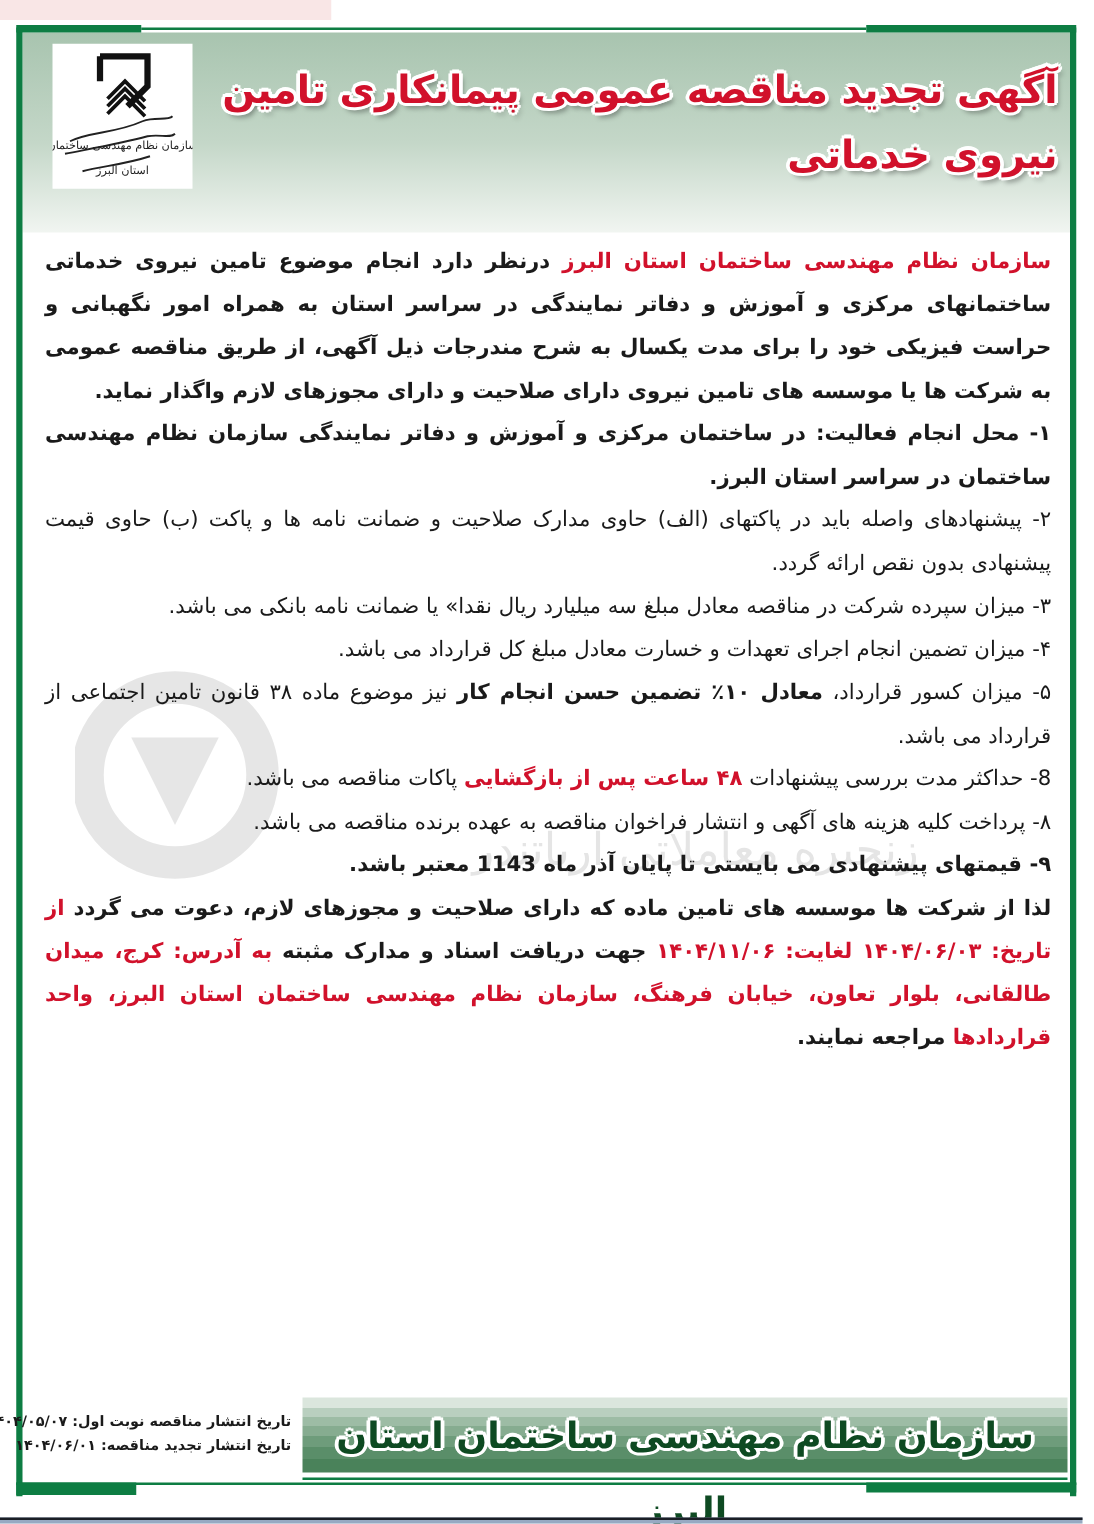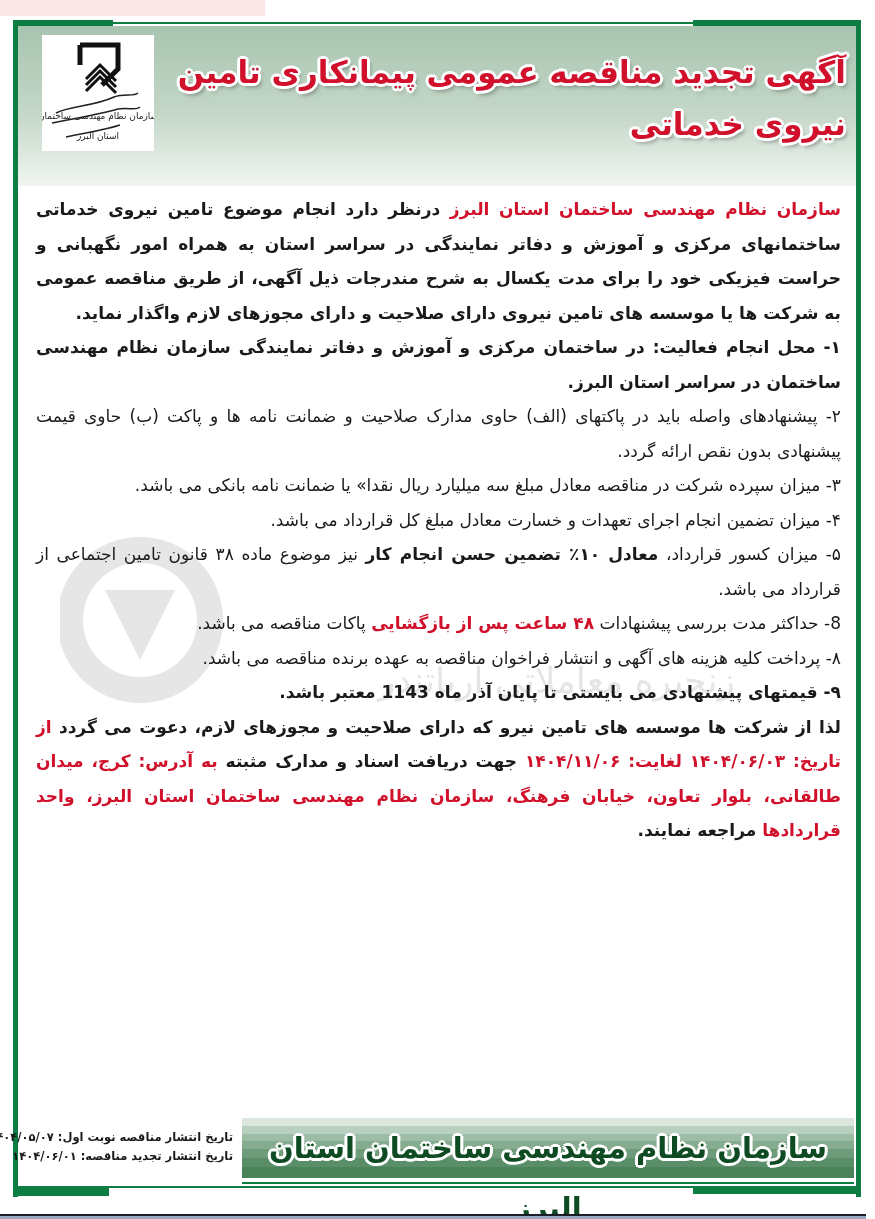--- a/index.html
+++ b/index.html
@@ -142,21 +142,21 @@
   <div class="body">
     <p class="b"><span class="red">سازمان نظام مهندسی ساختمان استان البرز</span><span> درنظر دارد انجام موضوع تامین نیروی خدماتی ساختمانهای مرکزی و آموزش و دفاتر نمایندگی در سراسر استان به همراه امور نگهبانی و حراست فیزیکی خود را برای مدت یکسال به شرح مندرجات ذیل آگهی، از طریق مناقصه عمومی به شرکت ها یا موسسه های تامین نیروی دارای صلاحیت و دارای مجوزهای لازم واگذار نماید.</span></p>
     <p class="b">۱- محل انجام فعالیت: در ساختمان مرکزی و آموزش و دفاتر نمایندگی سازمان نظام مهندسی ساختمان در سراسر استان البرز.</p>
     <p>۲- پیشنهادهای واصله باید در پاکتهای (الف) حاوی مدارک صلاحیت و ضمانت نامه ها و پاکت (ب) حاوی قیمت پیشنهادی بدون نقص ارائه گردد.</p>
     <p class="tight">۳- میزان سپرده شرکت در مناقصه معادل مبلغ سه میلیارد ریال نقدا» یا ضمانت نامه بانکی می باشد.</p>
     <p>۴- میزان تضمین انجام اجرای تعهدات و خسارت معادل مبلغ کل قرارداد می باشد.</p>
     <p><span>۵- میزان کسور قرارداد، </span><span class="b">معادل ۱۰٪ تضمین حسن انجام کار</span><span> نیز موضوع ماده ۳۸ قانون تامین اجتماعی از قرارداد می باشد.</span></p>
     <p><span>8- حداکثر مدت بررسی پیشنهادات </span><span class="b red">۴۸ ساعت پس از بازگشایی</span><span> پاکات مناقصه می باشد.</span></p>
     <p>۸- پرداخت کلیه هزینه های آگهی و انتشار فراخوان مناقصه به عهده برنده مناقصه می باشد.</p>
     <p class="b">۹- قیمتهای پیشنهادی می بایستی تا پایان آذر ماه 1143 معتبر باشد.</p>
-    <p class="b"><span>لذا از شرکت ها موسسه های تامین نیرو که دارای صلاحیت و مجوزهای لازم، دعوت می گردد </span><span class="red">از تاریخ: ۱۴۰۴/۰۶/۰۳ لغایت: ۱۴۰۴/۱۱/۰۶</span><span> جهت دریافت اسناد و مدارک مثبته </span><span class="red">به آدرس: کرج، میدان طالقانی، بلوار تعاون، خیابان فرهنگ، سازمان نظام مهندسی ساختمان استان البرز، واحد قراردادها</span><span> مراجعه نمایند.</span></p>
+    <p class="b"><span>لذا از شرکت ها موسسه های تامین ماده که دارای صلاحیت و مجوزهای لازم، دعوت می گردد </span><span class="red">از تاریخ: ۱۴۰۴/۰۶/۰۳ لغایت: ۱۴۰۴/۱۱/۰۶</span><span> جهت دریافت اسناد و مدارک مثبته </span><span class="red">به آدرس: کرج، میدان طالقانی، بلوار تعاون، خیابان فرهنگ، سازمان نظام مهندسی ساختمان استان البرز، واحد قراردادها</span><span> مراجعه نمایند.</span></p>
   </div>
 
   <div class="footer-dates">
     <div>تاریخ انتشار مناقصه نوبت اول: ۱۴۰۴/۰۵/۰۷</div>
     <div>تاریخ انتشار تجدید مناقصه: ۱۴۰۴/۰۶/۰۱</div>
   </div>
   <div class="footer-banner">
     <div class="footer-title">سازمان نظام مهندسی ساختمان استان البرز</div>
   </div>
   <div class="footer-underline"></div>

